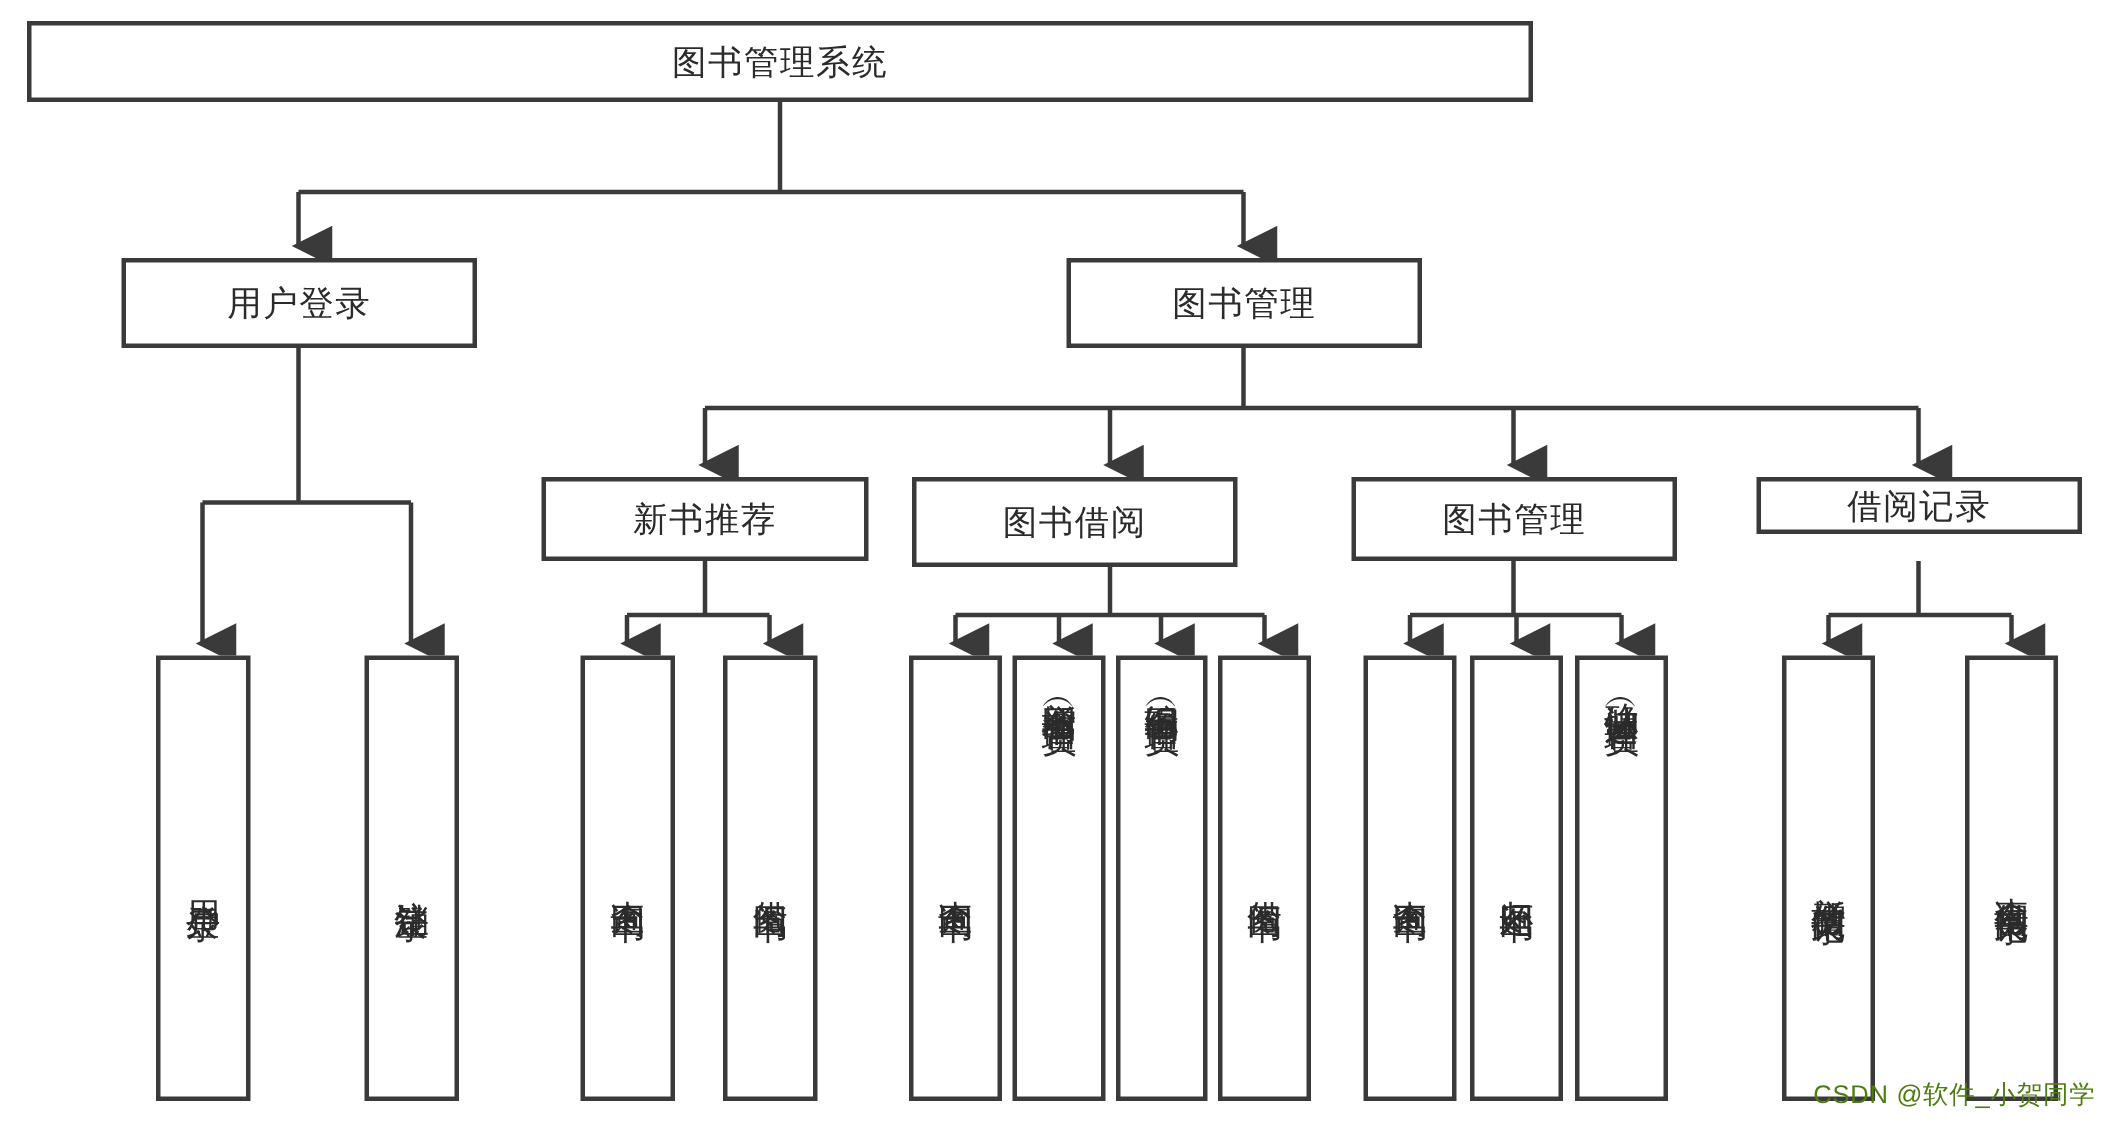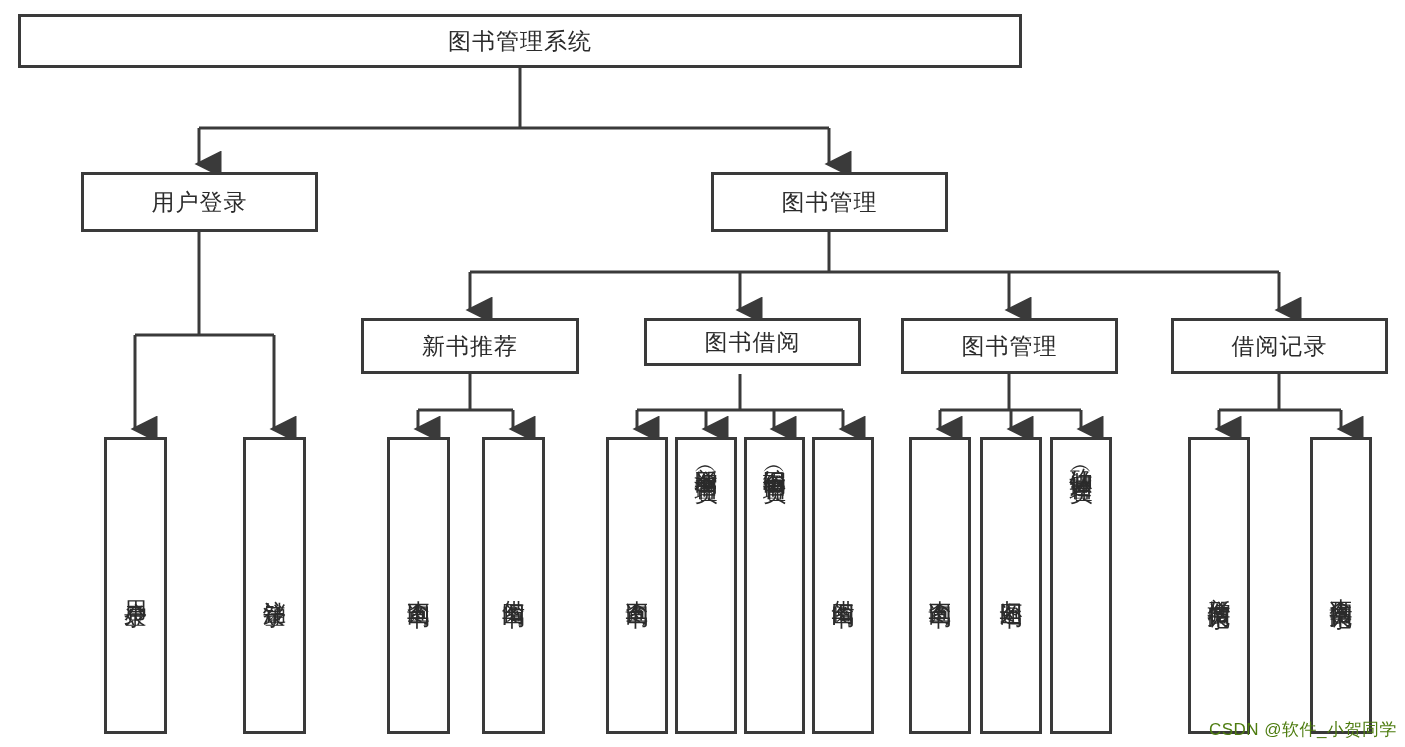--- a/index.html
+++ b/index.html
@@ -142,27 +142,27 @@
   <div class="node" style="left:81px; top:172px; width:237px; height:60px;">
     <span class="node-label">用户登录</span>
   </div>
   <div class="node" style="left:361px; top:318px; width:218px; height:56px;">
     <span class="node-label">新书推荐</span>
   </div>
 
   <div class="node" style="left:711px; top:172px; width:237px; height:60px;">
     <span class="node-label">图书管理</span>
   </div>
-  <div class="node" style="left:644px; top:318px; width:217px; height:48px;">
+  <div class="node" style="left:608px; top:318px; width:217px; height:60px;">
     <span class="node-label">图书借阅</span>
   </div>
   <div class="node" style="left:901px; top:318px; width:217px; height:56px;">
     <span class="node-label">图书管理</span>
   </div>
-  <div class="node" style="left:1171px; top:318px; width:217px; height:56px;">
+  <div class="node" style="left:1171px; top:318px; width:217px; height:38px;">
     <span class="node-label">借阅记录</span>
   </div>
 
   <div class="node leaf center" style="left:104px; top:437px; width:63px; height:297px;">
     <span class="node-label">用户登录</span>
   </div>
   <div class="node leaf center" style="left:243px; top:437px; width:63px; height:297px;">
     <span class="node-label">注销登录</span>
   </div>
 

